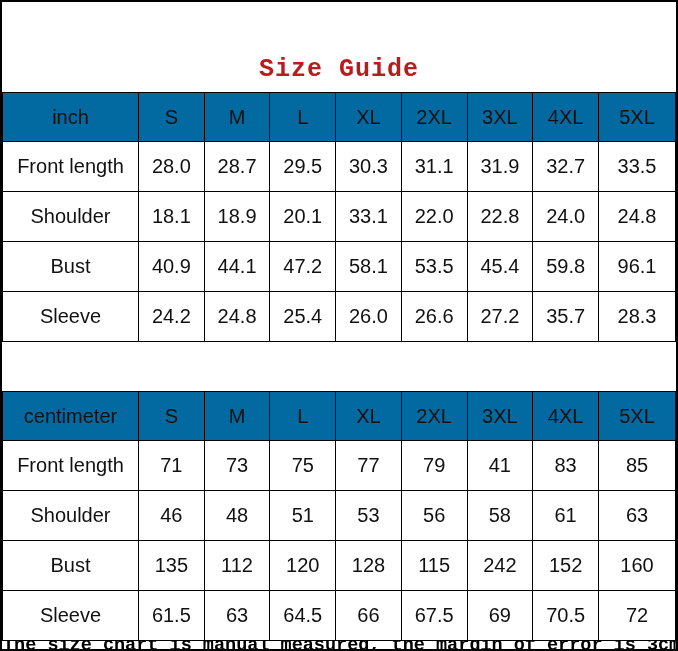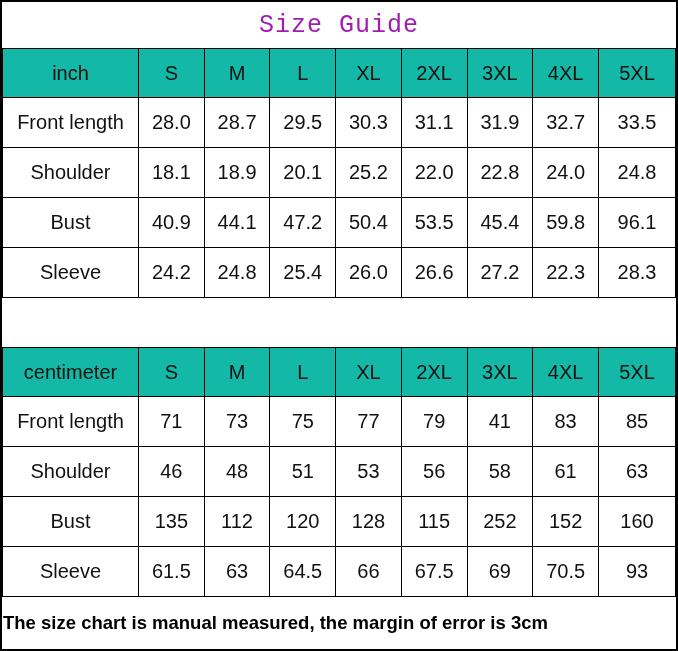--- a/index.html
+++ b/index.html
@@ -14,57 +14,58 @@
     font-family: "Liberation Sans", sans-serif;
     color: #111;
     overflow: hidden;
   }
   .title-bar {
     flex: 0 0 46px;
     display: flex;
     align-items: center;
     justify-content: center;
     font-family: "Liberation Mono", monospace;
-    font-weight: 400;
+    font-weight: 700;
     font-size: 25px;
     letter-spacing: 1px;
-    color: #a21caf;
+    color: #b91c1c;
+    margin-top: 44px;
   }
   table.size-table {
     width: 100%;
     border-collapse: collapse;
     table-layout: fixed;
   }
   .size-table col.c-label { width: 136px; }
   .size-table col.c-size  { width: auto; }
   .size-table col.c-last  { width: 77px; }
   .size-table th, .size-table td {
     border: 1px solid #000;
     text-align: center;
     vertical-align: middle;
     padding: 0;
     font-size: 20px;
     font-weight: 400;
     overflow: hidden;
     white-space: nowrap;
   }
   .size-table thead th {
-    background: #14b8a6;
+    background: #0369a1;
     height: 49px;
   }
   .size-table tbody td {
     background: #ffffff;
     height: 50px;
   }
   .gap { flex: 0 0 49px; background: #fff; }
   .footer-bar {
     flex: 1 1 auto;
     display: flex;
     align-items: center;
-    font-family: Liberation Sans, sans-serif;
+    font-family: Liberation Mono, monospace;
     font-weight: 700;
     font-size: 18.5px;
     white-space: nowrap;
     color: #000;
     padding-left: 1px;
     overflow: hidden;
   }
 </style>
 </head>
 <body>
@@ -108,46 +109,46 @@
         <td>31.1</td>
         <td>31.9</td>
         <td>32.7</td>
         <td>33.5</td>
       </tr>
       <tr>
         <td>Shoulder</td>
         <td>18.1</td>
         <td>18.9</td>
         <td>20.1</td>
-        <td>25.2</td>
+        <td>33.1</td>
         <td>22.0</td>
         <td>22.8</td>
         <td>24.0</td>
         <td>24.8</td>
       </tr>
       <tr>
         <td>Bust</td>
         <td>40.9</td>
         <td>44.1</td>
         <td>47.2</td>
-        <td>50.4</td>
+        <td>58.1</td>
         <td>53.5</td>
         <td>45.4</td>
         <td>59.8</td>
         <td>96.1</td>
       </tr>
       <tr>
         <td>Sleeve</td>
         <td>24.2</td>
         <td>24.8</td>
         <td>25.4</td>
         <td>26.0</td>
         <td>26.6</td>
         <td>27.2</td>
-        <td>22.3</td>
+        <td>35.7</td>
         <td>28.3</td>
       </tr>
     </tbody>
   </table>
 
   <div class="gap"></div>
 
   <table class="size-table">
     <colgroup>
       <col class="c-label">
@@ -196,33 +197,33 @@
         <td>61</td>
         <td>63</td>
       </tr>
       <tr>
         <td>Bust</td>
         <td>135</td>
         <td>112</td>
         <td>120</td>
         <td>128</td>
         <td>115</td>
-        <td>252</td>
+        <td>242</td>
         <td>152</td>
         <td>160</td>
       </tr>
       <tr>
         <td>Sleeve</td>
         <td>61.5</td>
         <td>63</td>
         <td>64.5</td>
         <td>66</td>
         <td>67.5</td>
         <td>69</td>
         <td>70.5</td>
-        <td>93</td>
+        <td>72</td>
       </tr>
     </tbody>
   </table>
 
   <div class="footer-bar">The size chart is manual measured, the margin of error is 3cm</div>
 
 </div>
 
 </body></html>

